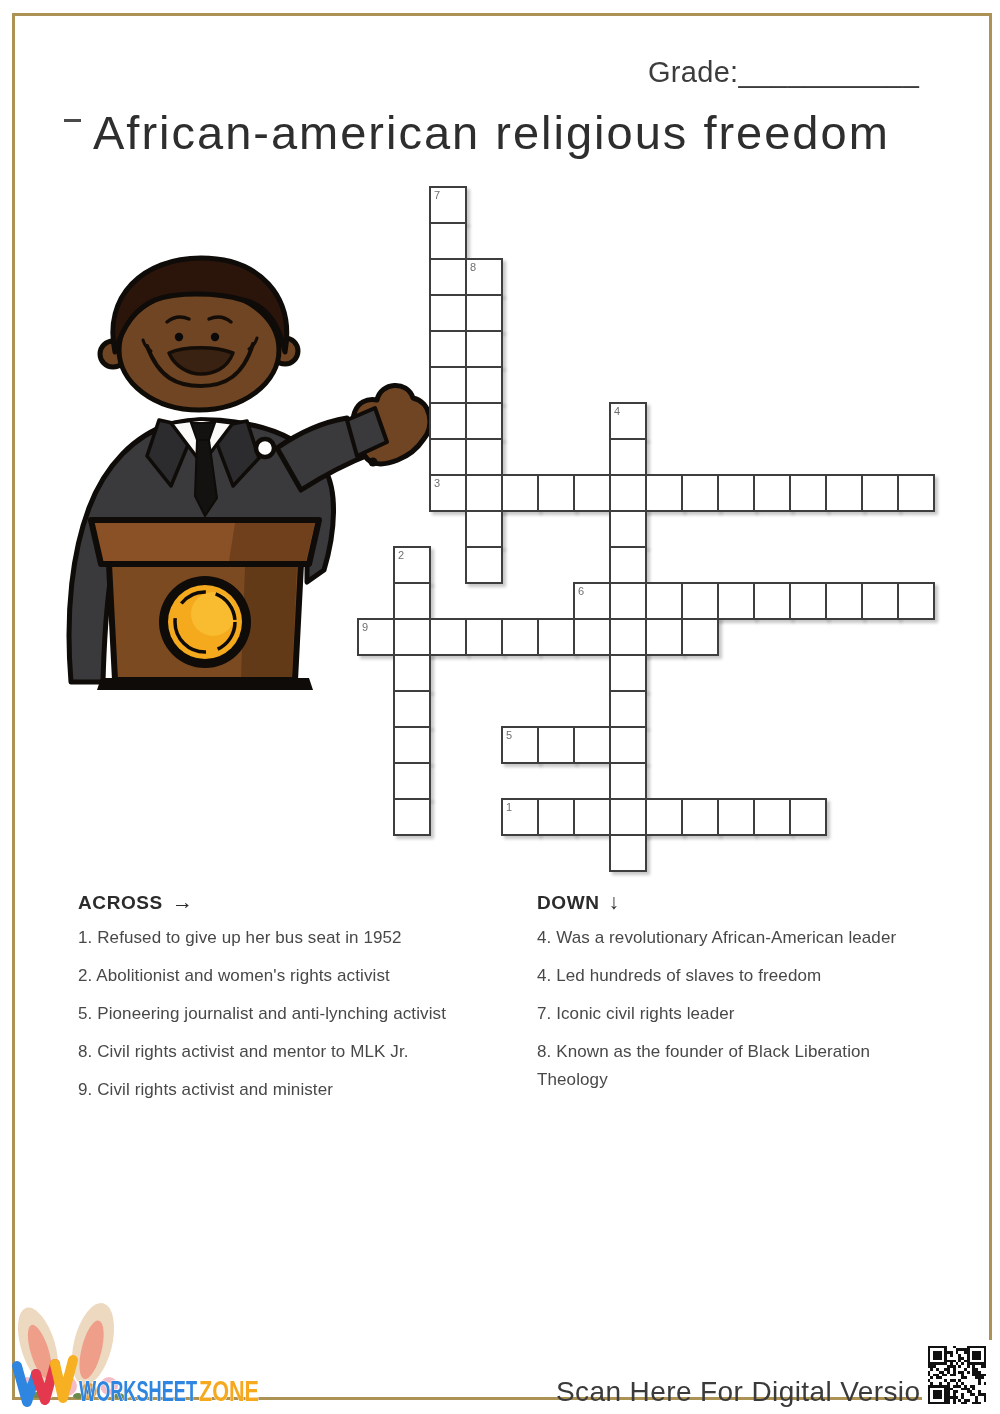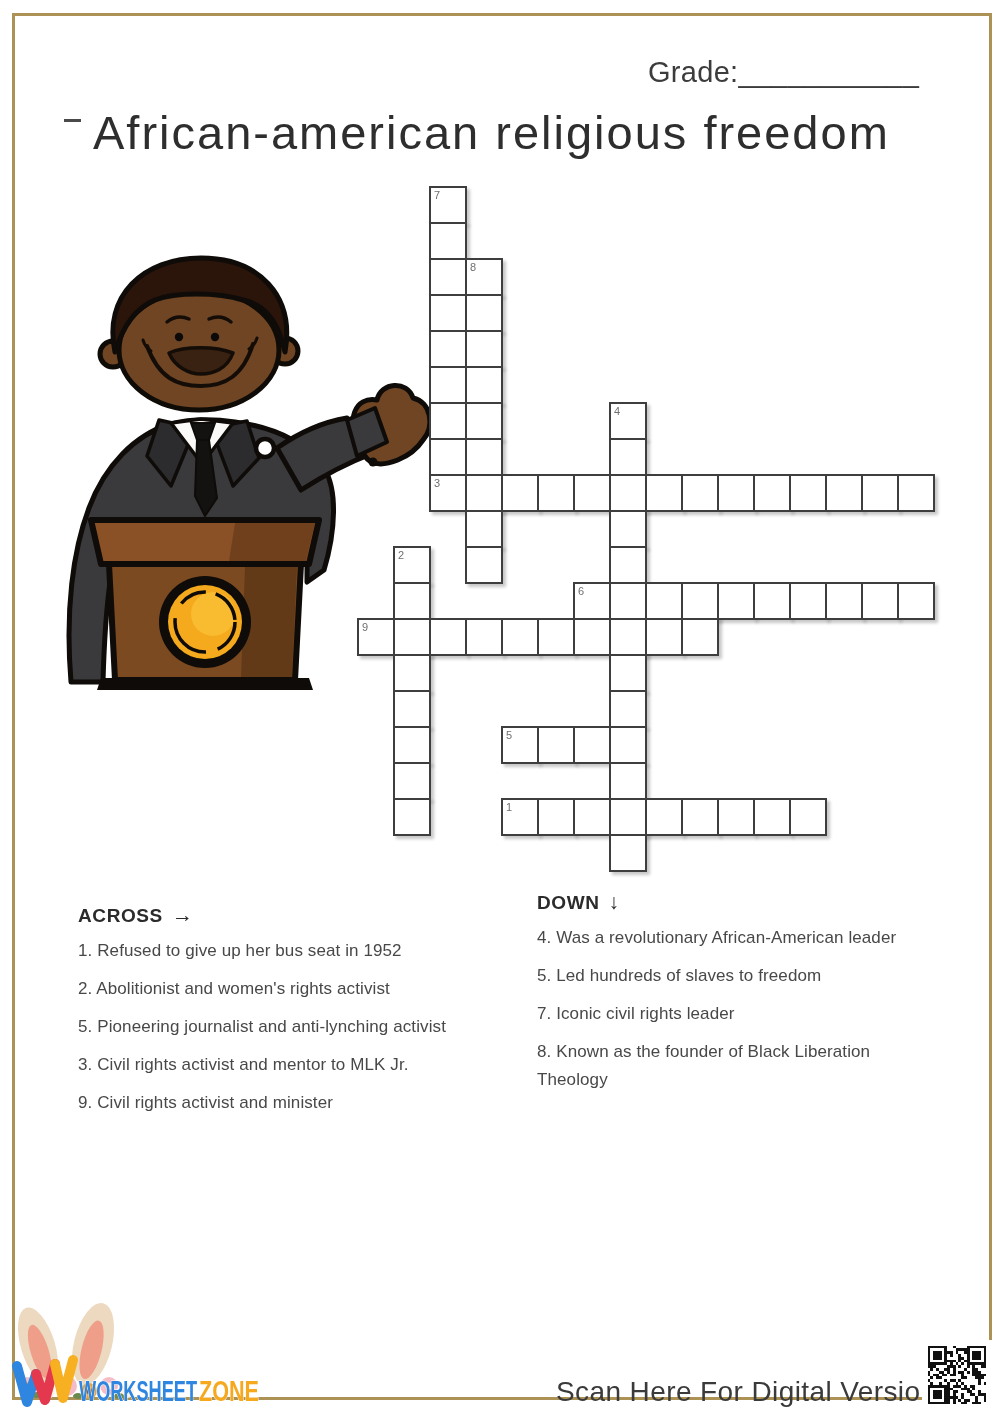--- a/index.html
+++ b/index.html
@@ -12,21 +12,21 @@
   .grade-part{left:648px;text-align:right;}
   .title-dash{left:64px;top:119px;width:17px;height:3px;background:#4a4a4a;}
   .page-title{left:93px;top:106px;font-size:47px;line-height:54px;color:#2e2e2e;
               letter-spacing:2px;white-space:nowrap;}
   
   .cell{position:absolute;width:38px;height:38px;box-sizing:border-box;background:#fff;
         border:2px solid #3e3e3e;box-shadow:3px 3px 3px rgba(0,0,0,.22);}
   .cellnum{position:absolute;top:1px;left:3px;font-size:11px;color:#6f6f6f;line-height:12px;}
   
   .clue-col{top:890px;}
-  .clue-col.across{left:78px;width:400px;margin-top:13px;}
+  .clue-col.across{left:78px;width:400px;}
   .clue-col.down{left:537px;width:380px;}
   .clue-head{font-size:19px;font-weight:bold;color:#2b2b2b;letter-spacing:.6px;}
   .clue-head .arrow{font-weight:normal;font-size:21px;margin-left:9px;letter-spacing:0;}
   .clue{font-size:17px;line-height:28px;color:#484848;margin-top:10px;letter-spacing:.1px;}
   
   .scan-text{left:556px;top:1376px;font-size:28px;color:#3a3a3a;letter-spacing:.4px;white-space:nowrap;}
   .qr-box{left:922px;top:1340px;width:70px;height:70px;background:#fff;}
   .brand-svg{left:5px;top:1296px;}
   .speaker-svg{left:55px;top:250px;}
 </style>
@@ -188,31 +188,31 @@
     </div>
 
   <div class="abs clue-col across">
     <div class="clue-head">
       <span>ACROSS</span><span class="arrow">→</span>
     </div>
     <div id="across-list">
         <div class="clue">1. Refused to give up her bus seat in 1952</div>
         <div class="clue">2. Abolitionist and women's rights activist</div>
         <div class="clue">5. Pioneering journalist and anti-lynching activist</div>
-        <div class="clue">3. Civil rights activist and mentor to MLK Jr.</div>
+        <div class="clue">8. Civil rights activist and mentor to MLK Jr.</div>
         <div class="clue">9. Civil rights activist and minister</div>
       </div>
   </div>
   <div class="abs clue-col down">
     <div class="clue-head">
       <span>DOWN</span><span class="arrow">↓</span>
     </div>
     <div id="down-list">
         <div class="clue">4. Was a revolutionary African-American leader</div>
-        <div class="clue">5. Led hundreds of slaves to freedom</div>
+        <div class="clue">4. Led hundreds of slaves to freedom</div>
         <div class="clue">7. Iconic civil rights leader</div>
         <div class="clue">8. Known as the founder of Black Liberation Theology</div>
       </div>
   </div>
 
   <svg class="abs brand-svg" width="260" height="118" viewBox="0 0 260 118">
 
     <g transform="rotate(-17 33 50)">
       <ellipse cx="33" cy="50" rx="17" ry="40" fill="#ecd9bf"></ellipse>
       <ellipse cx="33" cy="56" rx="9" ry="28" fill="#ef9e8a"></ellipse>

